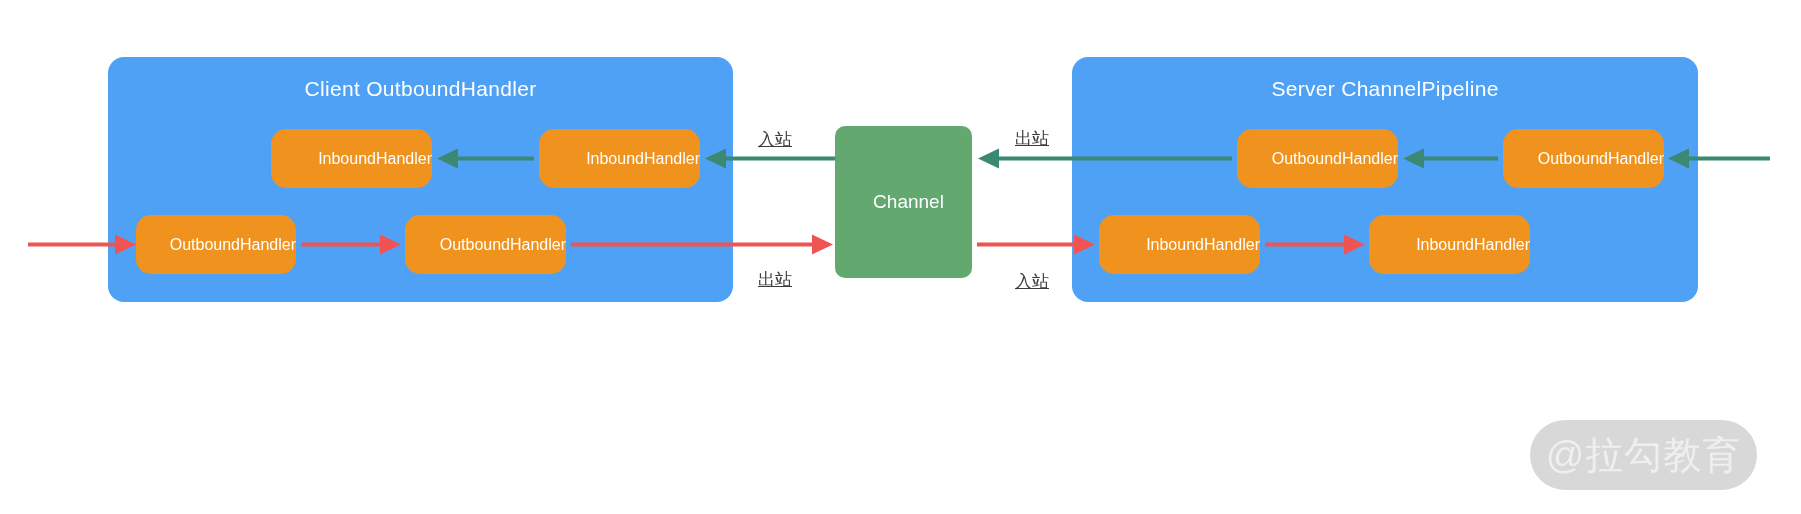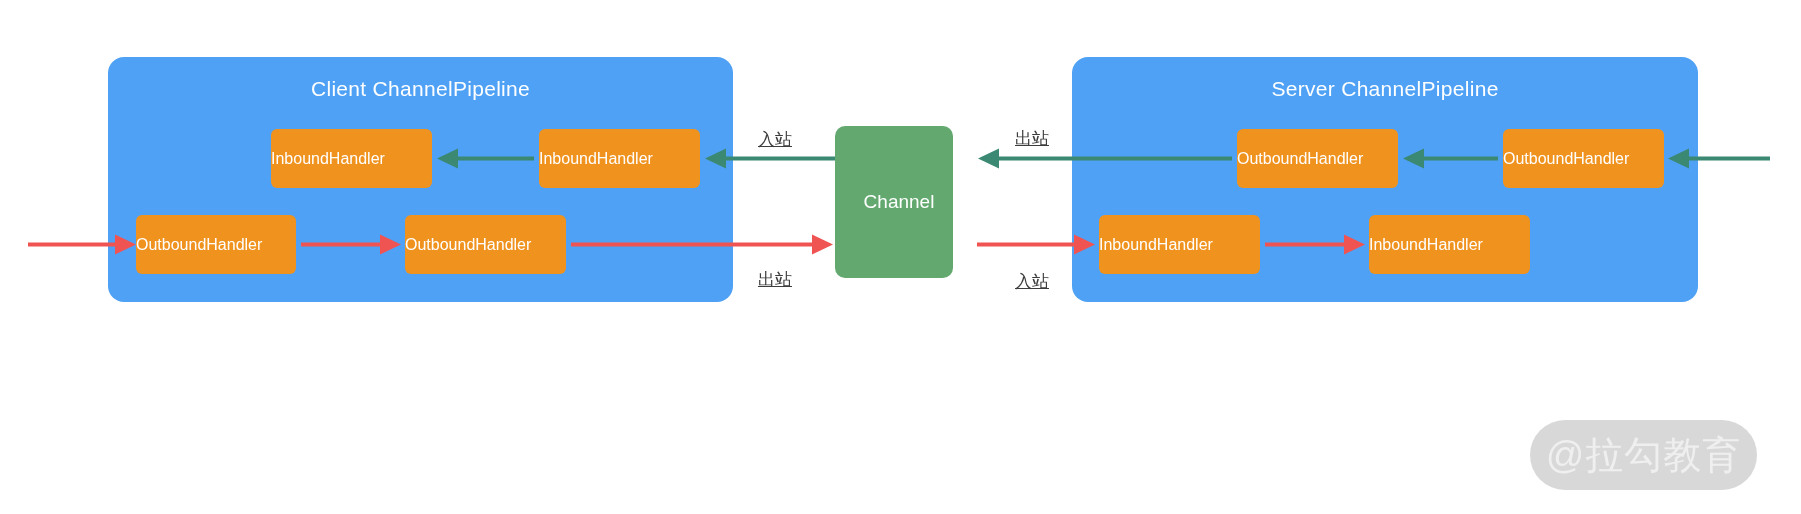--- a/index.html
+++ b/index.html
@@ -37,32 +37,32 @@
     top:20px;left:0;right:0;
     text-align:center;
     color:var(--box-text);
     font-size:21px;
     letter-spacing:.3px;
   }
   .handler{
     position:absolute;
     height:59px;
     background:var(--handler-bg);
-    border-radius:6px;
+    border-radius:15px;
     display:flex;
     align-items:center;
-    justify-content:flex-start;
+    justify-content:flex-end;
     color:var(--box-text);
     font-size:16px;
     white-space:nowrap;
   }
   .channel{
     position:absolute;
     left:835px;top:126px;
-    width:118px;height:152px;
+    width:137px;height:152px;
     background:var(--channel-bg);
     border-radius:10px;
     display:flex;
     align-items:center;
     justify-content:center;
     color:var(--box-text);
     font-size:19px;
     padding-left:10px;
   }
   .flow-label{
@@ -95,21 +95,21 @@
     font-size:38px;
     letter-spacing:1px;
   }
 </style>
 </head>
 <body>
 
 <div class="canvas">
 
   <div class="pipeline client">
-    <div class="pipeline-title">Client ChannelPipeline</div>
+    <div class="pipeline-title">Client OutboundHandler</div>
   </div>
 
   <div class="pipeline server">
     <div class="pipeline-title">Server ChannelPipeline</div>
   </div>
 
   <div class="channel">
     <span>Channel</span>
   </div>
 

